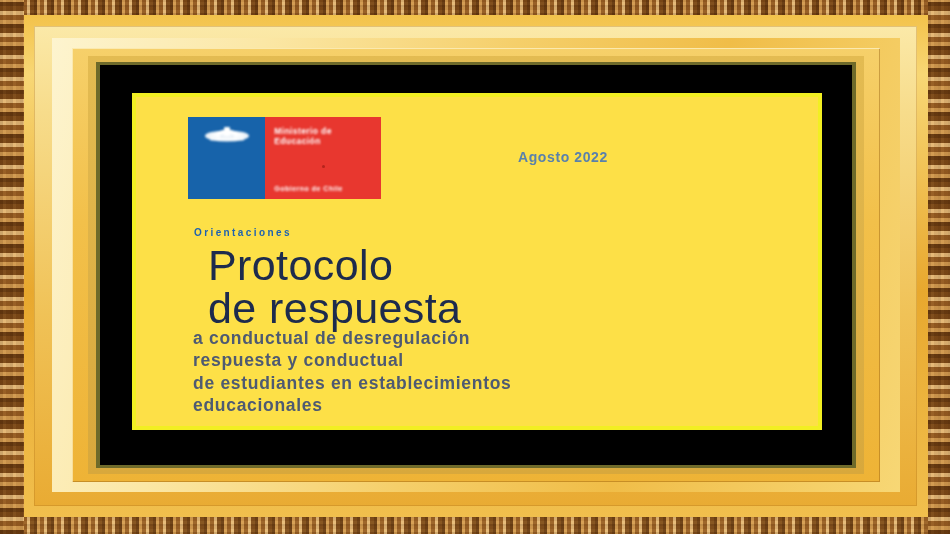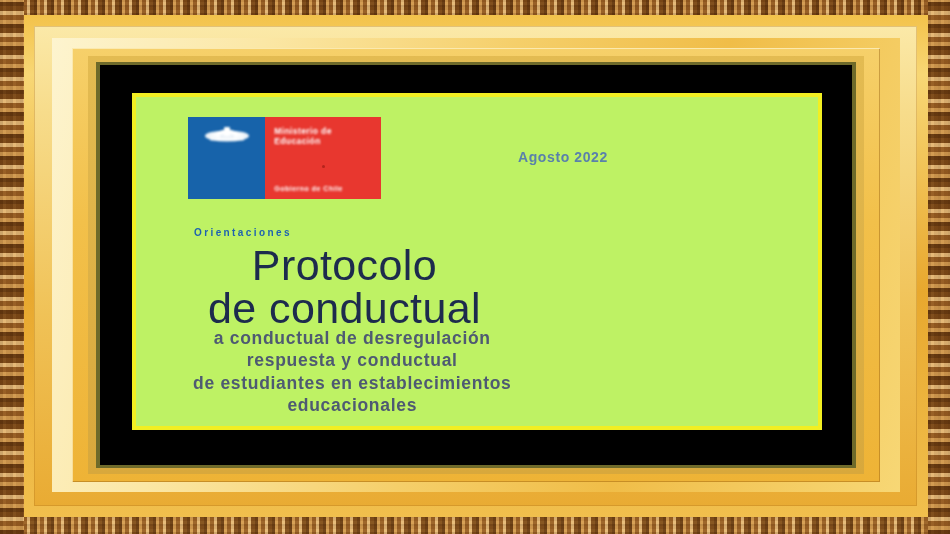--- a/index.html
+++ b/index.html
@@ -85,21 +85,21 @@
   }
 
   
   #yellow-border{
     position:absolute;left:132px;top:93px;width:690px;height:337px;
     background:#f2ef22;
     padding:4px;box-sizing:border-box;
   }
   #page{
     position:relative;width:100%;height:100%;
-    background:#bef264;overflow:hidden;text-align:center;
+    background:#fde047;overflow:hidden;
   }
 
   
   #mineduc-logo{
     position:absolute;left:52px;top:20px;width:193px;height:82px;
     display:flex;filter:blur(.35px);
   }
   #logo-blue{
     width:40%;height:100%;background:#1763aa;
     position:relative;
@@ -190,21 +190,21 @@
           <span class="logo-line" id="logo-gob">Gobierno de Chile</span>
         </div>
       </div>
 
       <div id="issue-date">Agosto 2022</div>
 
       <div id="kicker">Orientaciones</div>
 
       <div id="title-block">
         <div>Protocolo</div>
-        <div>de conductual</div>
+        <div>de respuesta</div>
       </div>
 
       <div id="subtitle-block">
         <div>a conductual de desregulación</div>
         <div>respuesta y conductual</div>
         <div>de estudiantes en establecimientos</div>
         <div>educacionales</div>
       </div>
 
     </div>

